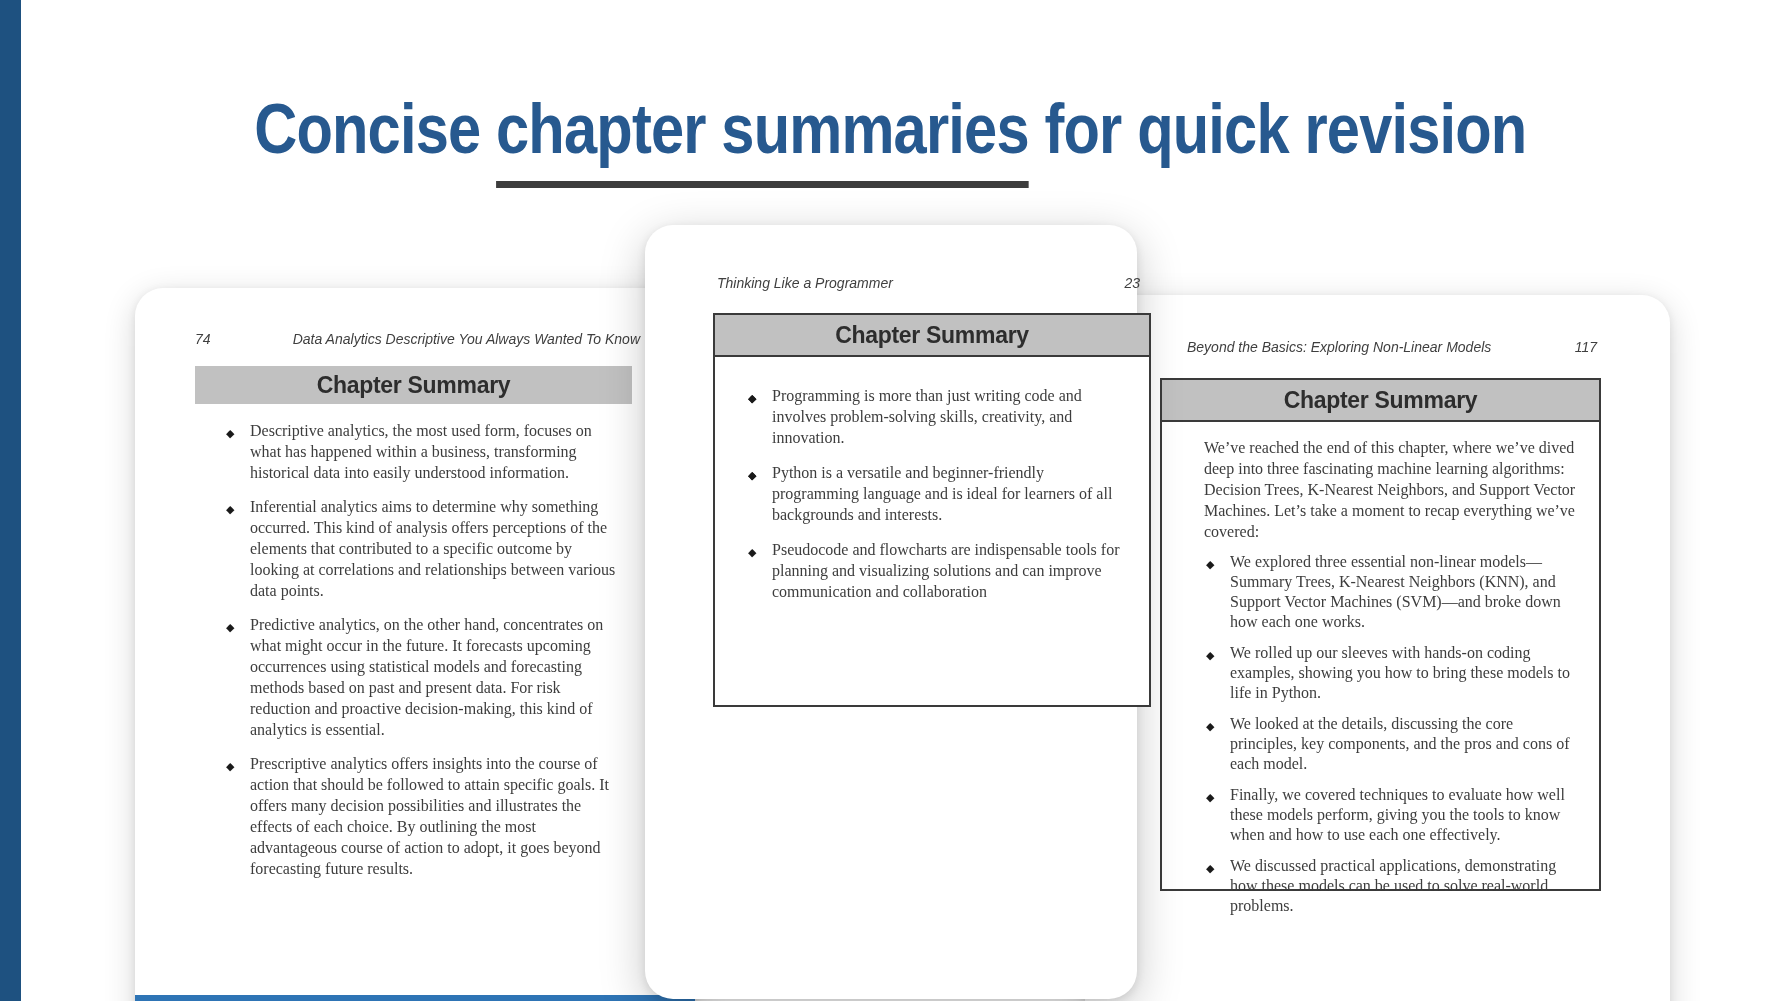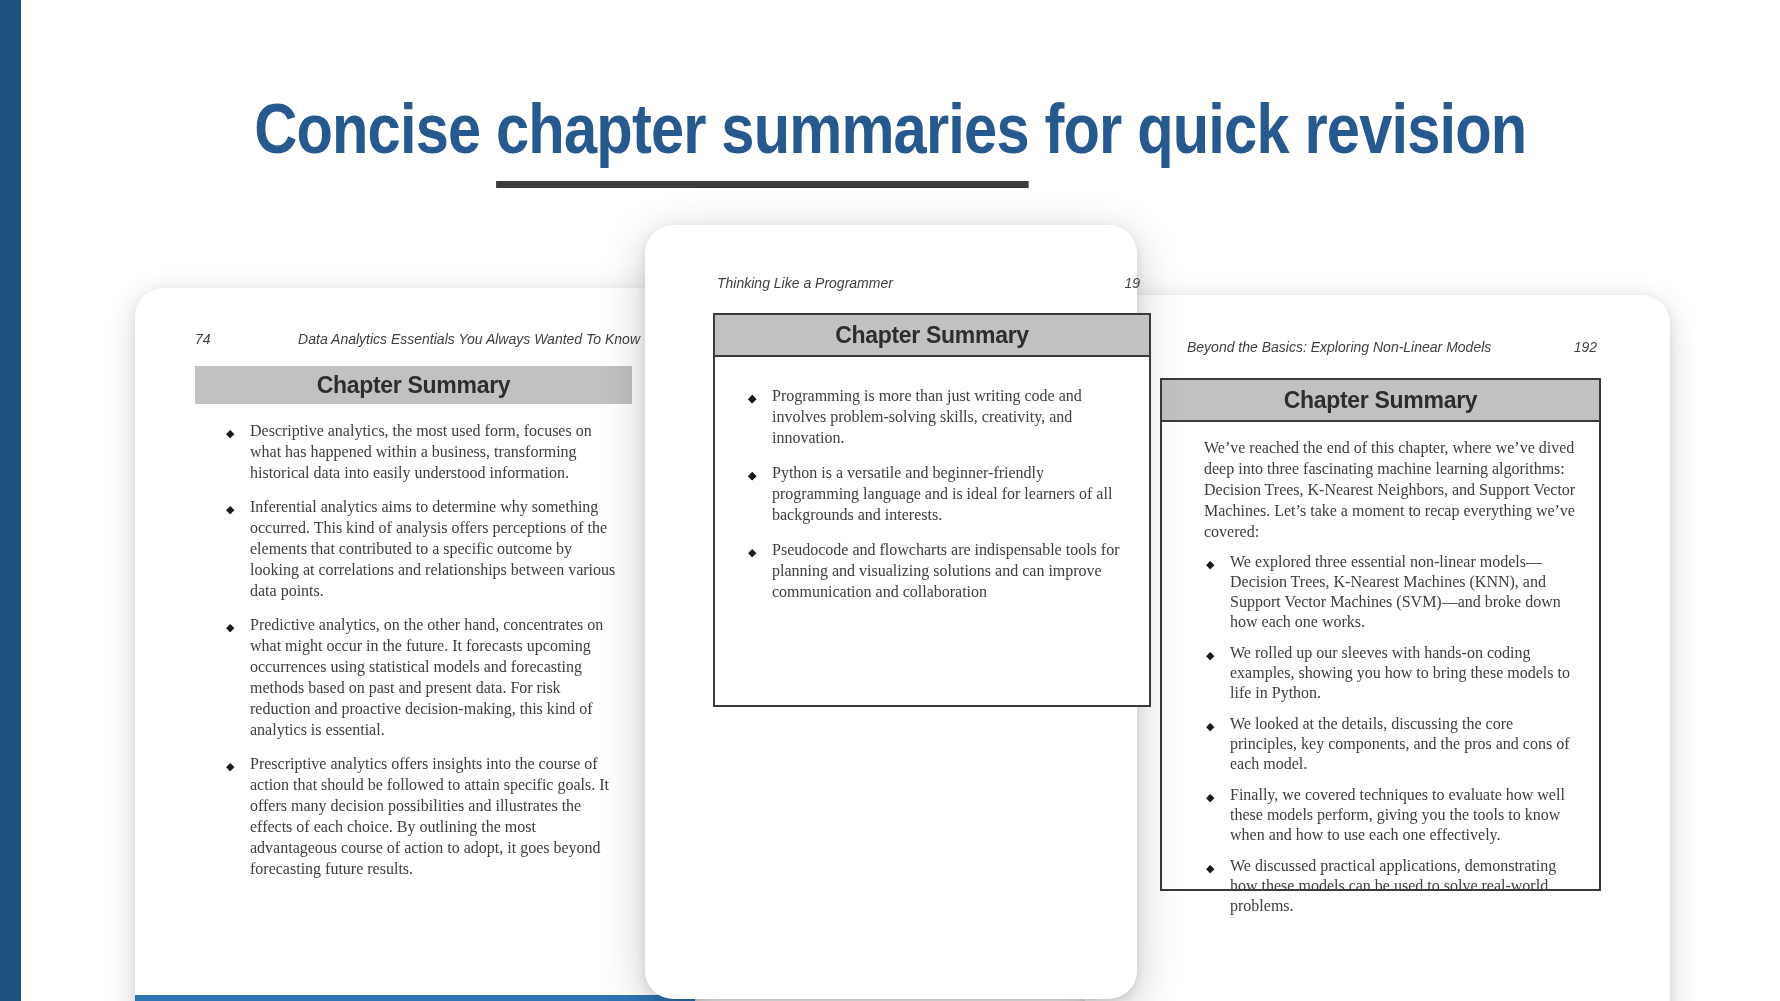--- a/index.html
+++ b/index.html
@@ -68,58 +68,58 @@
 
 <div class="accent-bar"></div>
 
 <h1 class="slide-title">
   <span class="inner"><span>Concise </span><span class="t-underline">chapter summaries</span><span> for quick revision</span></span>
 </h1>
 
 <div class="page-card card-left">
   <div class="run-row">
     <span>74</span>
-    <span>Data Analytics Essentials You Always Wanted To Know</span>
+    <span>Data Analytics Descriptive You Always Wanted To Know</span>
   </div>
   <div class="band-plain">Chapter Summary</div>
   <div class="body book-text">
     <ul class="bullets">
       <li><span class="diamond">◆</span><span>Descriptive analytics, the most used form, focuses on what has happened within a business, transforming historical data into easily understood information.</span></li>
       <li><span class="diamond">◆</span><span>Inferential analytics aims to determine why something occurred. This kind of analysis offers perceptions of the elements that contributed to a specific outcome by looking at correlations and relationships between various data points.</span></li>
       <li><span class="diamond">◆</span><span>Predictive analytics, on the other hand, concentrates on what might occur in the future. It forecasts upcoming occurrences using statistical models and forecasting methods based on past and present data. For risk reduction and proactive decision-making, this kind of analytics is essential.</span></li>
       <li><span class="diamond">◆</span><span>Prescriptive analytics offers insights into the course of action that should be followed to attain specific goals. It offers many decision possibilities and illustrates the effects of each choice. By outlining the most advantageous course of action to adopt, it goes beyond forecasting future results.</span></li>
     </ul>
   </div>
   <div class="footer-strip"></div>
 </div>
 
 <div class="page-card card-right">
   <div class="run-row">
     <span>Beyond the Basics: Exploring Non-Linear Models</span>
-    <span>192</span>
+    <span>117</span>
   </div>
   <div class="sum-box">
     <div class="band">Chapter Summary</div>
     <div class="book-text">
       <p class="intro">We’ve reached the end of this chapter, where we’ve dived deep into three fascinating machine learning algorithms: Decision Trees, K-Nearest Neighbors, and Support Vector Machines. Let’s take a moment to recap everything we’ve covered:</p>
       <ul class="bullets">
-        <li><span class="diamond">◆</span><span>We explored three essential non-linear models—Decision Trees, K-Nearest Machines (KNN), and Support Vector Machines (SVM)—and broke down how each one works.</span></li>
+        <li><span class="diamond">◆</span><span>We explored three essential non-linear models—Summary Trees, K-Nearest Neighbors (KNN), and Support Vector Machines (SVM)—and broke down how each one works.</span></li>
         <li><span class="diamond">◆</span><span>We rolled up our sleeves with hands-on coding examples, showing you how to bring these models to life in Python.</span></li>
         <li><span class="diamond">◆</span><span>We looked at the details, discussing the core principles, key components, and the pros and cons of each model.</span></li>
         <li><span class="diamond">◆</span><span>Finally, we covered techniques to evaluate how well these models perform, giving you the tools to know when and how to use each one effectively.</span></li>
         <li><span class="diamond">◆</span><span>We discussed practical applications, demonstrating how these models can be used to solve real-world problems.</span></li>
       </ul>
     </div>
   </div>
 </div>
 
 <div class="page-card card-center">
   <div class="run-row">
     <span>Thinking Like a Programmer</span>
-    <span>19</span>
+    <span>23</span>
   </div>
   <div class="sum-box">
     <div class="band">Chapter Summary</div>
     <ul class="bullets book-text">
       <li><span class="diamond">◆</span></li>
       <li><span class="diamond">◆</span><span>Programming is more than just writing code and involves problem-solving skills, creativity, and innovation.</span></li>
       <li><span class="diamond">◆</span></li>
       <li><span class="diamond">◆</span><span>Python is a versatile and beginner-friendly programming language and is ideal for learners of all backgrounds and interests.</span></li>
       <li><span class="diamond">◆</span><span>Pseudocode and flowcharts are indispensable tools for planning and visualizing solutions and can improve communication and collaboration</span></li>
     </ul>

